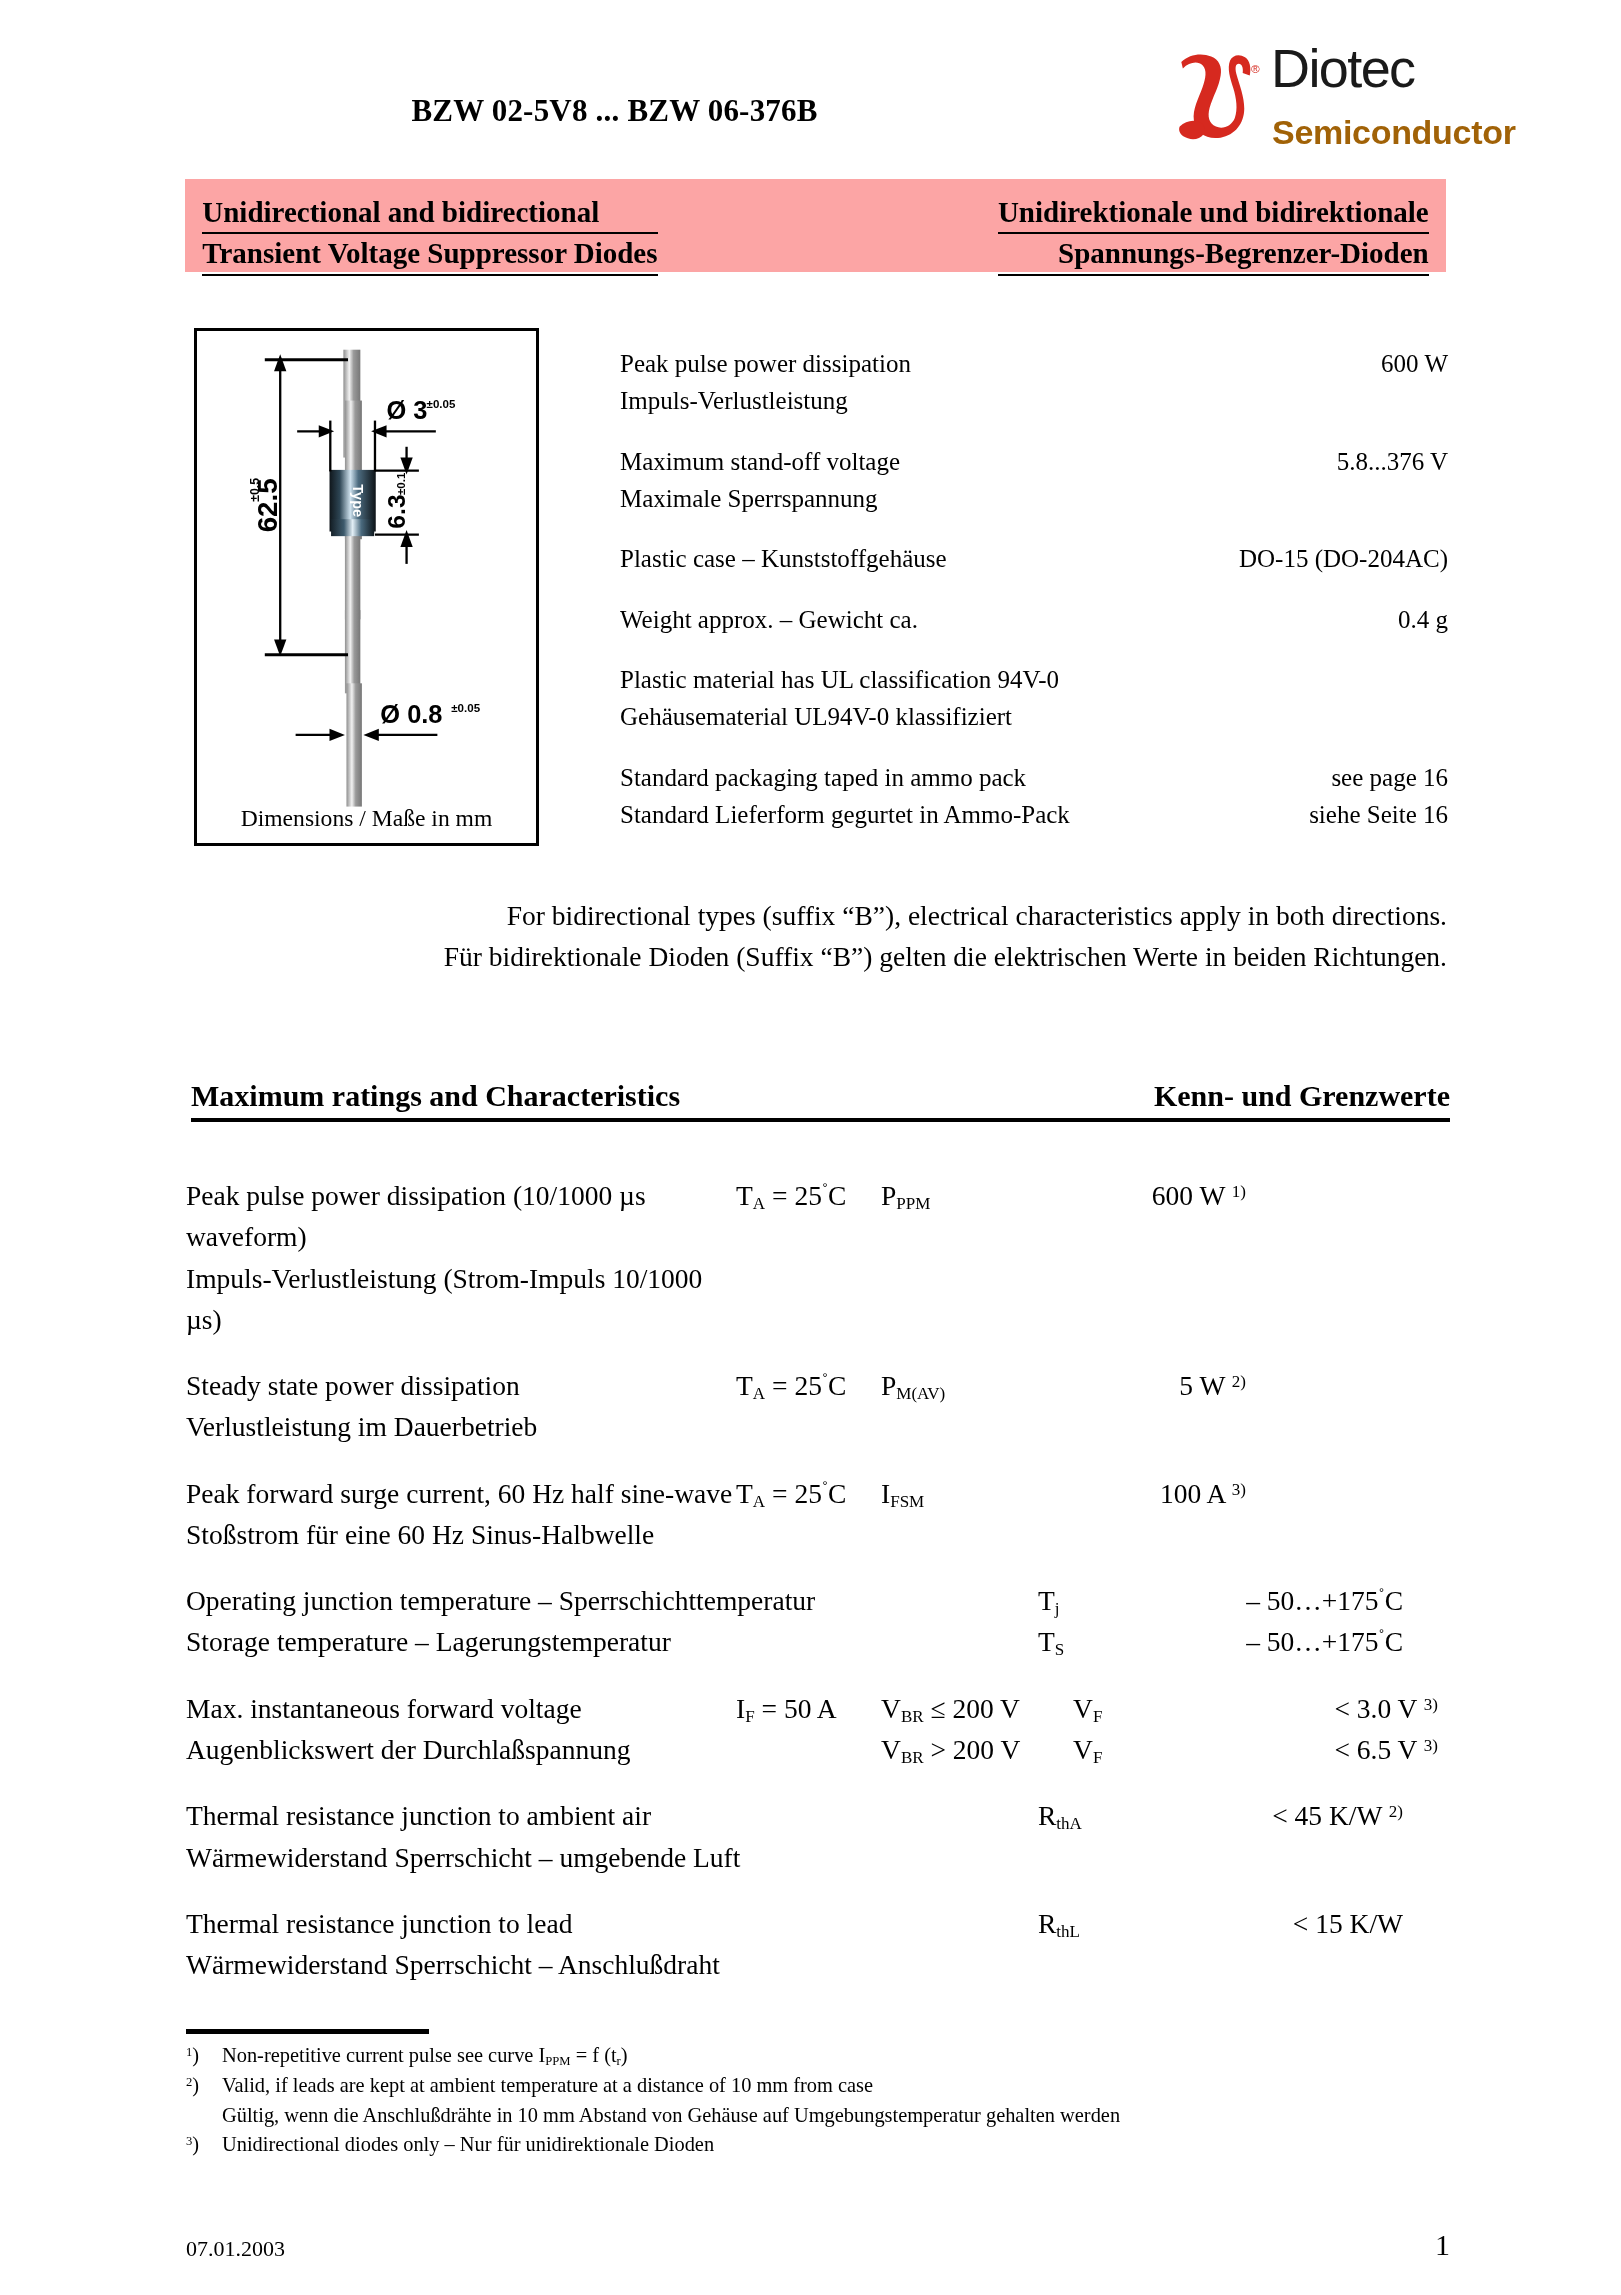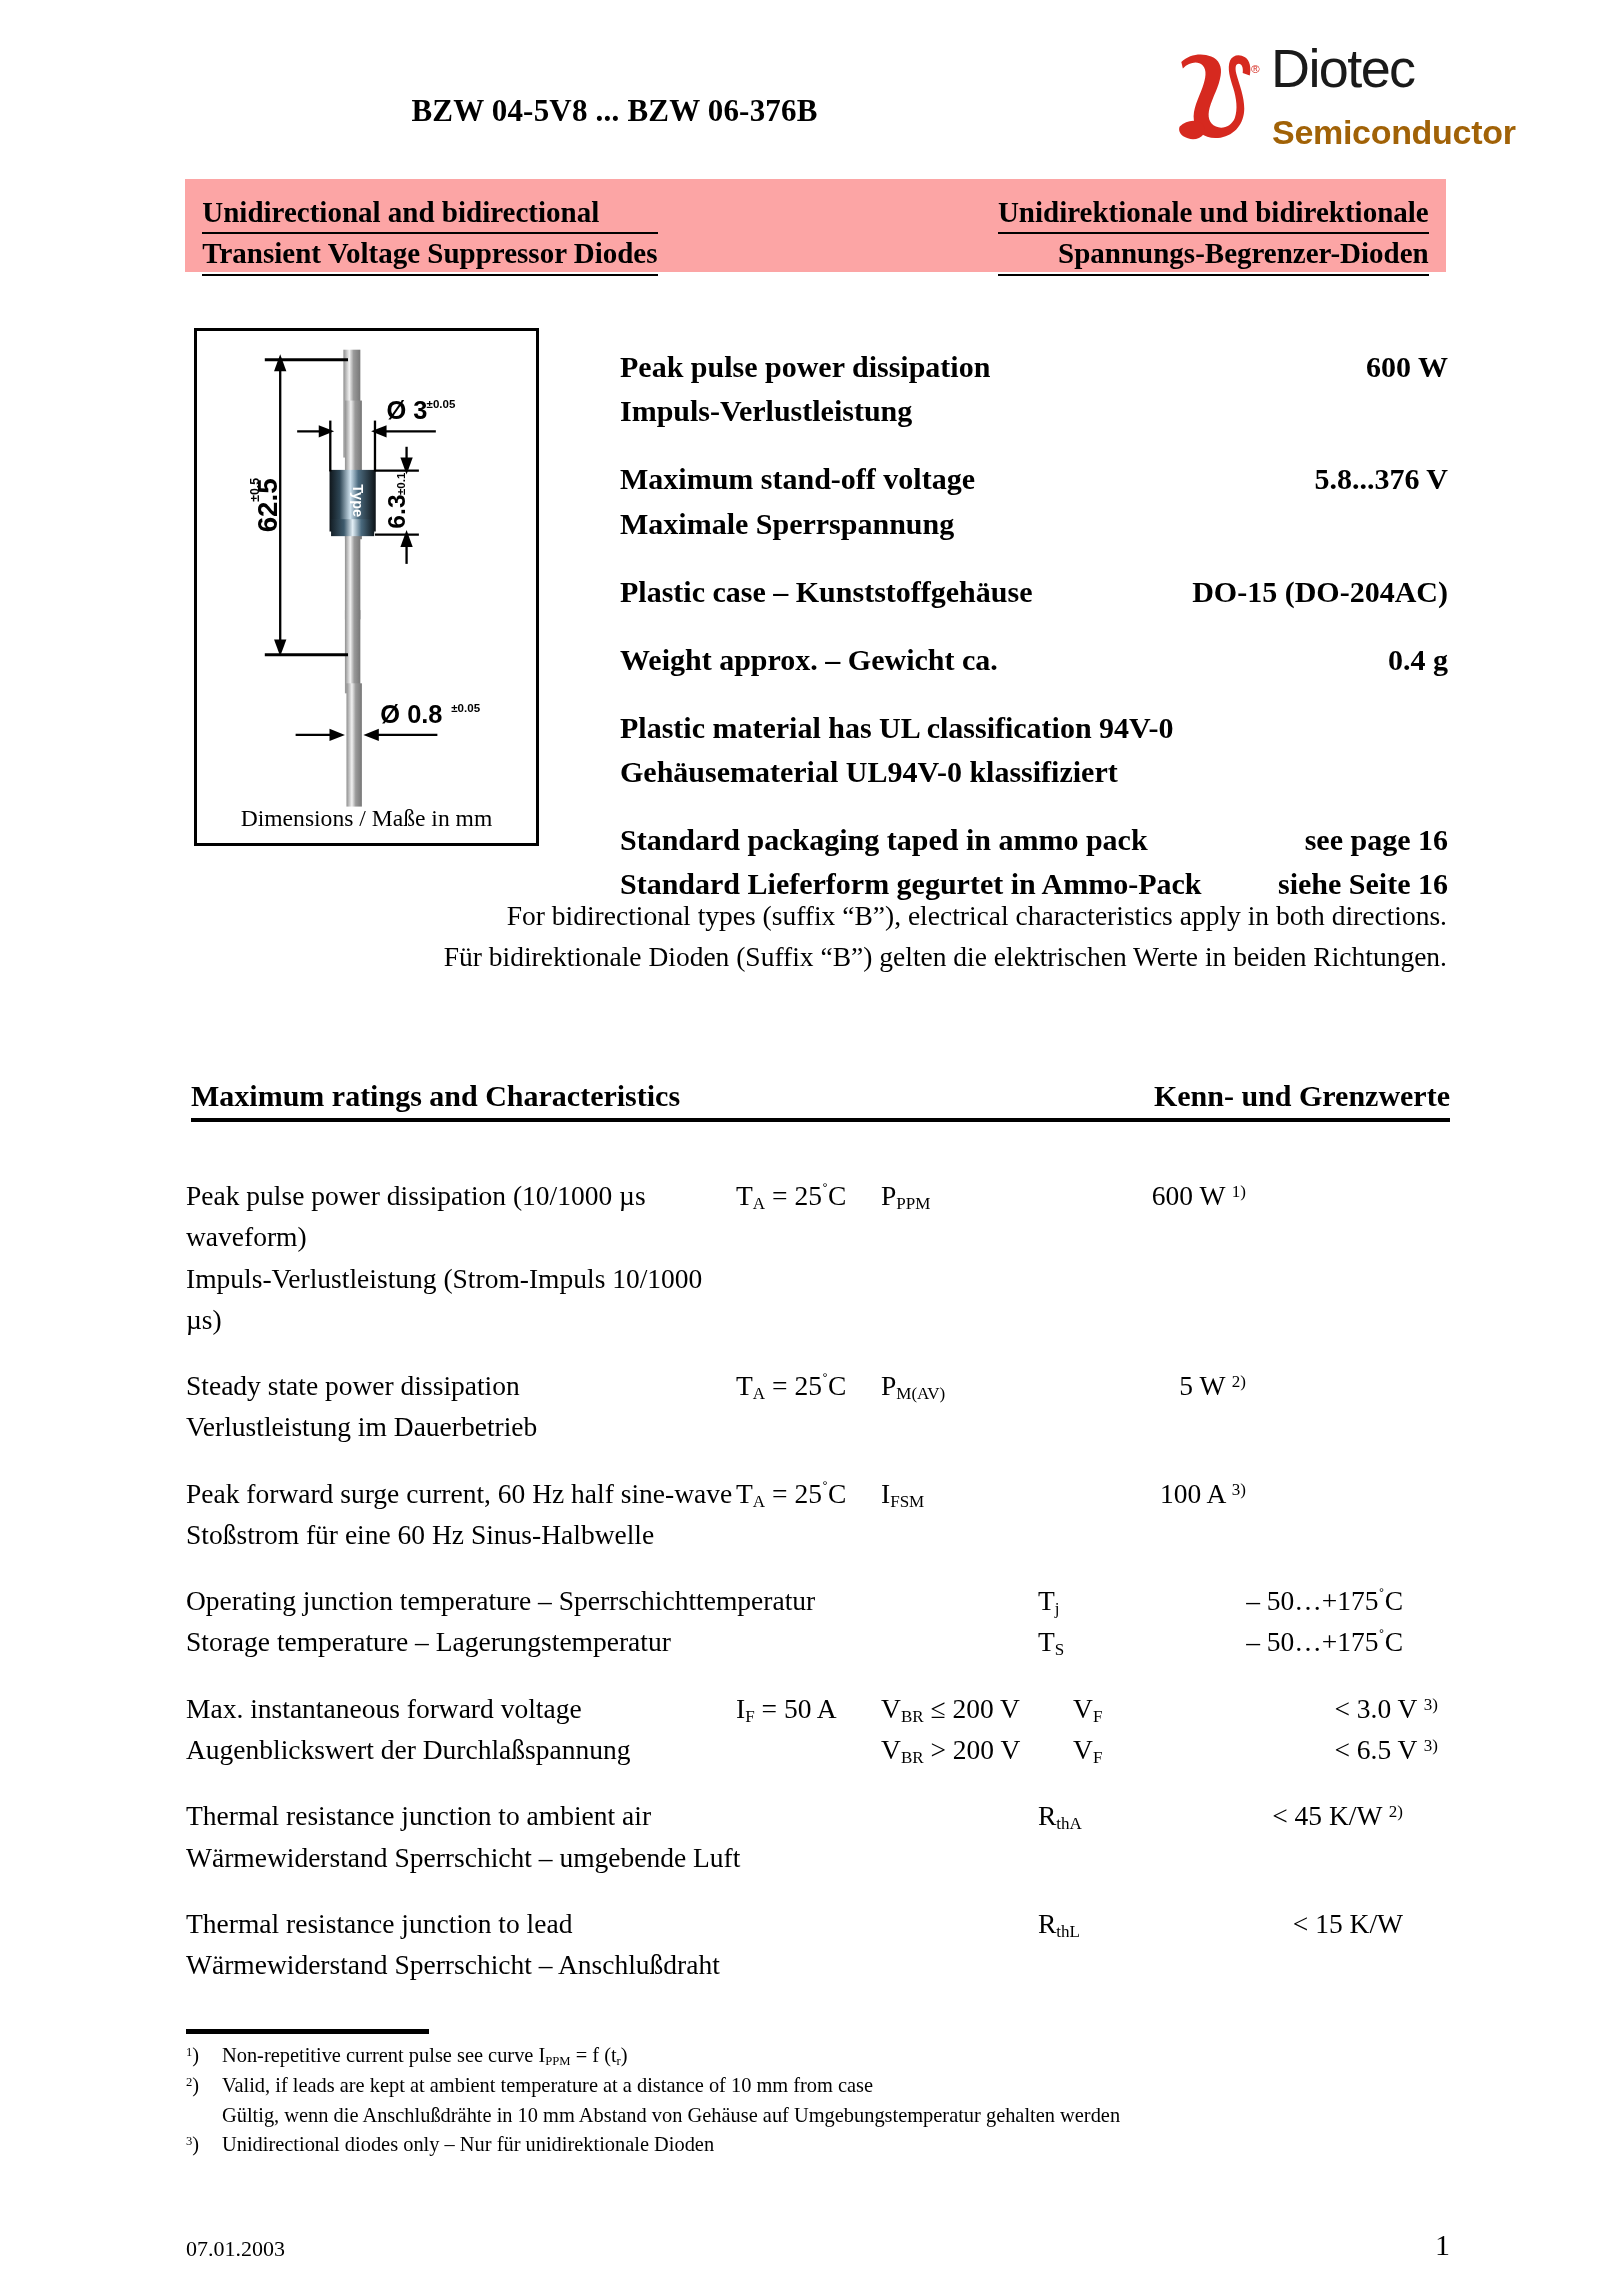--- a/index.html
+++ b/index.html
@@ -48,21 +48,21 @@
     position:absolute;left:194px;top:328px;width:345px;height:518px;
     border:3.9px solid #000;background:#fff;box-sizing:border-box;
   }
   .dims-caption{
     position:absolute;left:0;bottom:11px;width:100%;
     text-align:center;font-size:23.6px;
   }
   .svgwrap{position:absolute;left:0;top:0;width:100%;height:100%;}
 
   
-  .specs{position:absolute;left:620px;top:345px;width:828px;font-size:30px;font-weight:bold;}
+  .specs{position:absolute;left:620px;top:345px;width:828px;font-size:25px;}
   .spec-block{margin-bottom:23.6px;}
   .spec-row{display:flex;justify-content:space-between;align-items:baseline;line-height:1.48;}
   .spec-row .l{text-align:left;}
   .spec-row .r{text-align:right;white-space:nowrap;padding-left:19px;}
 
   
   .note{
     position:absolute;left:191px;top:895px;width:1256px;
     font-size:27.5px;line-height:1.50;text-align:right;
   }
@@ -100,21 +100,21 @@
   .footer{position:absolute;left:186px;top:2228px;width:1264px;}
   .footer-row{display:flex;justify-content:space-between;align-items:flex-end;}
   .fdate{font-size:22px;}
   .fpage{font-size:30px;font-weight:normal;}
 </style>
 </head>
 <body>
 
 <div class="page">
 
-  <div class="doc-title">BZW 04-5V8 ... BZW 06-376B</div>
+  <div class="doc-title">BZW 02-5V8 ... BZW 06-376B</div>
 
   <div class="logo">
     <svg class="logo-mark" viewBox="0 0 108 118">
       <path fill="#d6291f" d="M8 14 C18 4, 34 2, 46 7 C56 11, 60 20, 58 31 C56 45, 48 58, 44 72
         C41 83, 43 92, 52 96 C61 100, 72 95, 76 85 C80 74, 78 60, 74 47 C70 34, 66 22, 70 12
         C73 5, 82 3, 89 8 C95 12, 97 21, 95 31 L86 28 C87 21, 85 16, 81 16 C77 16, 76 21, 78 29
         C82 43, 88 58, 88 73 C88 92, 76 107, 58 110 C40 113, 26 104, 24 88 C22 74, 30 60, 35 46
         C39 35, 41 24, 35 18 C29 12, 18 14, 10 22 Z"></path>
       <path fill="#d6291f" d="M6 96 C14 88, 26 86, 34 92 C38 95, 39 101, 36 106 C31 113, 19 114, 10 108 C6 105, 4 100, 6 96 Z"></path>
     </svg>

